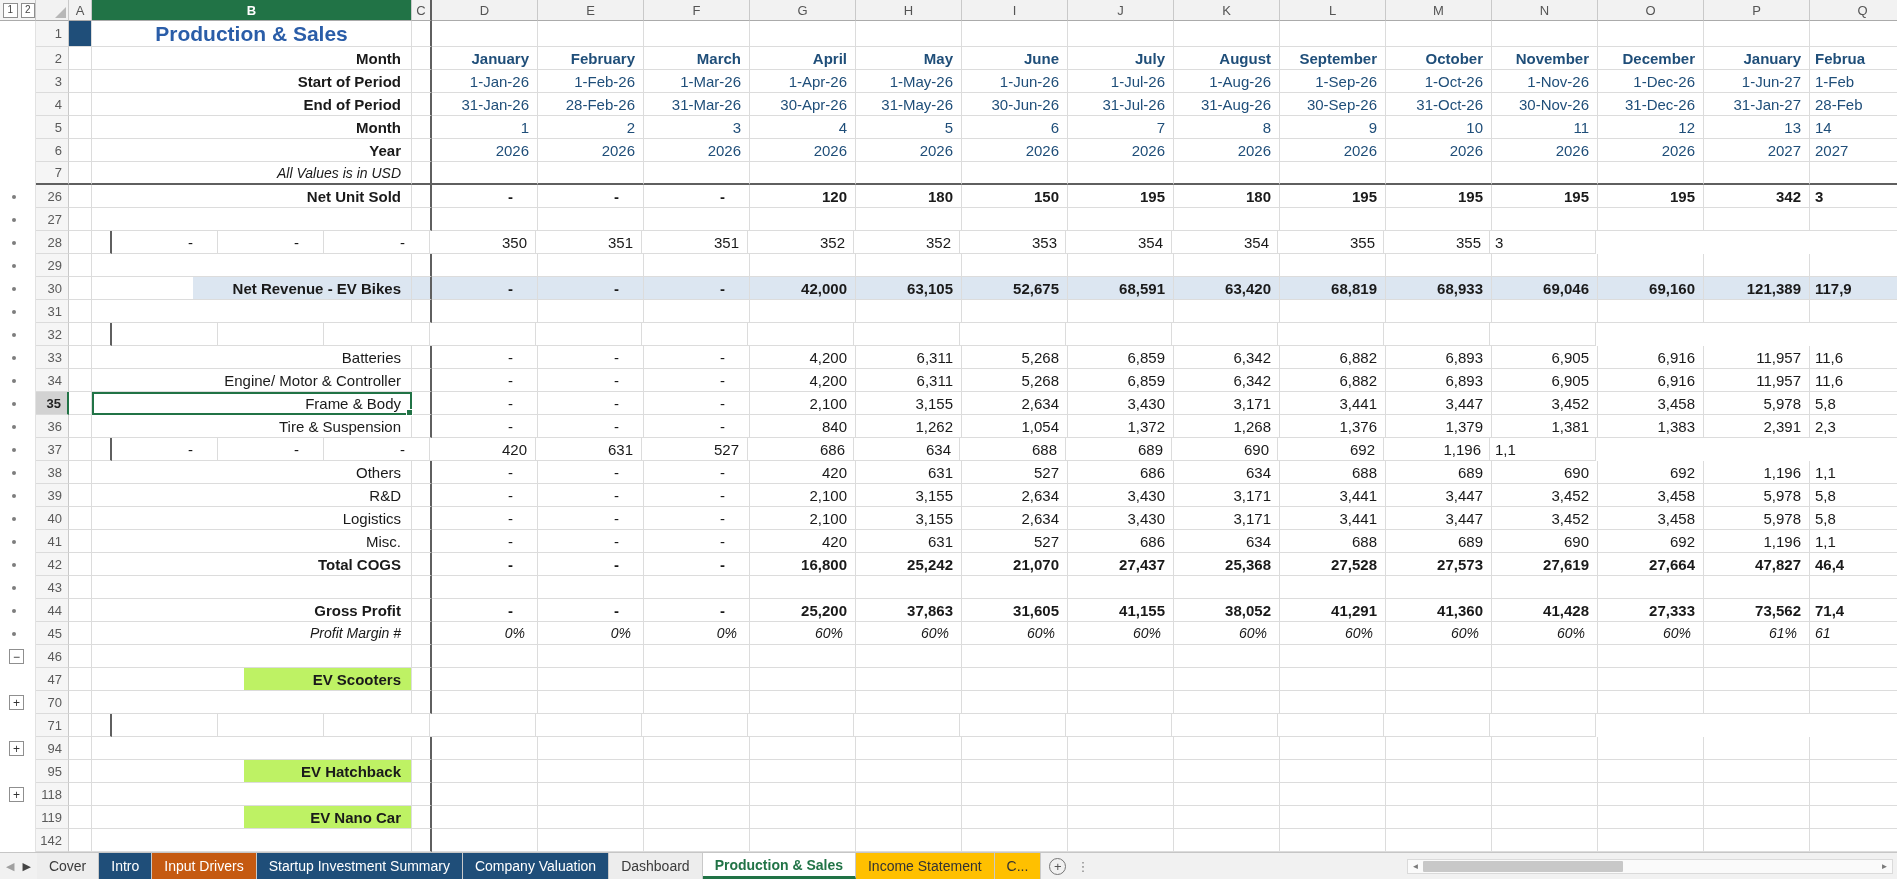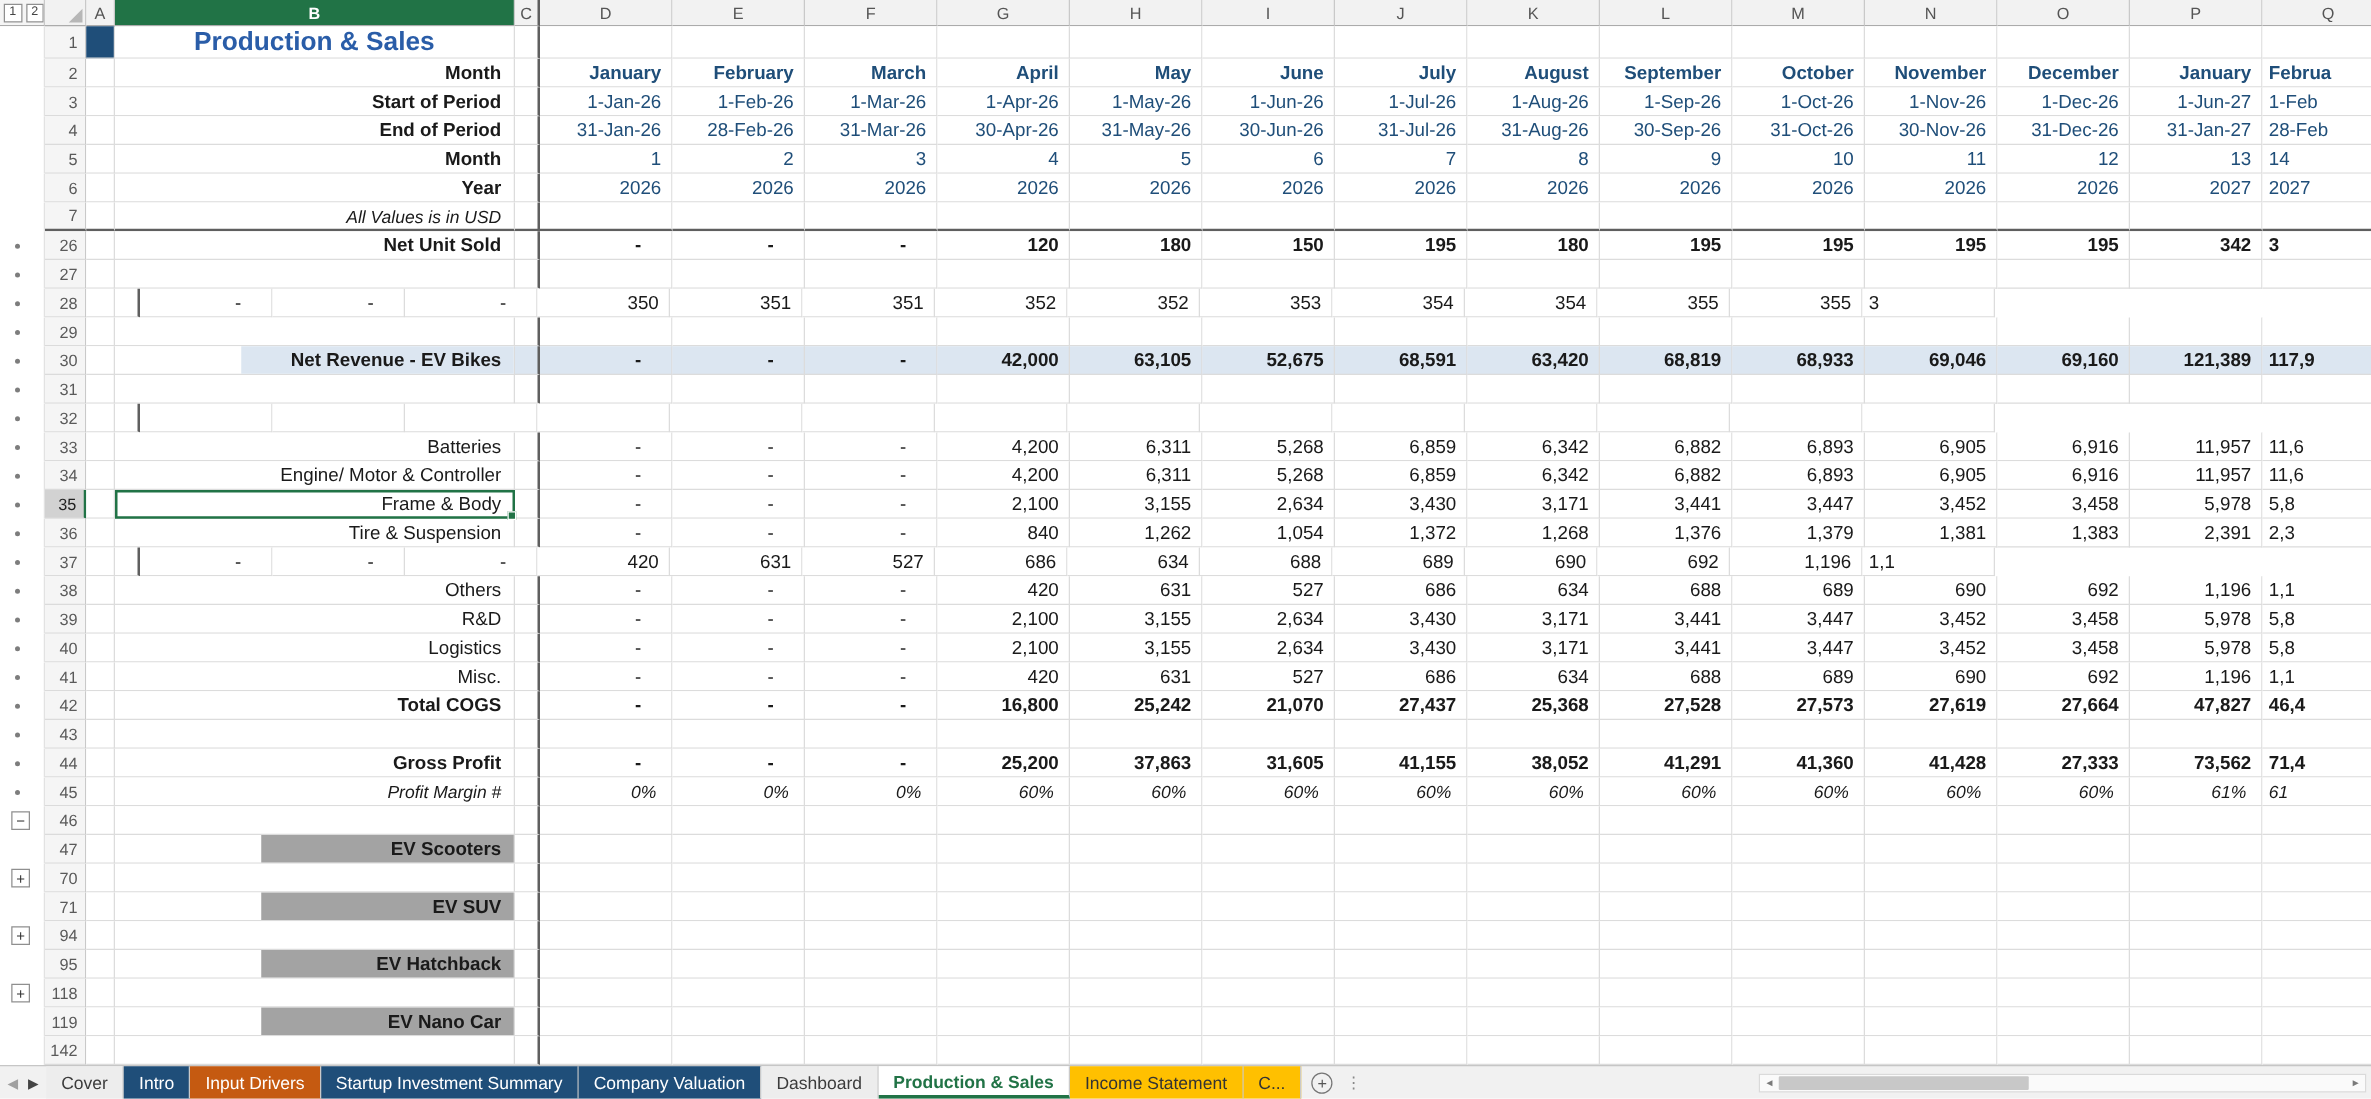--- a/index.html
+++ b/index.html
@@ -52,27 +52,27 @@
   .t-note .cb .inner{font-style:italic;font-size:14px}
   .t-pct .cb .inner{font-style:italic;font-size:14px}
   .t-months .cd{color:#1F4E79;font-weight:bold}
   .t-hdr .cd{color:#1F4E79}
   .t-bold .cd,.t-highlight .cd{font-weight:bold}
   .t-pct .cd{font-style:italic;font-size:14px;padding-right:12px}
   .dash{padding-right:24px}
 
   .hlbg{background:#DCE6F1}
   .hlbar{background:#DCE6F1;width:218px}
-  .secbar{background:#a3a3a3;width:202px;height:20px;align-self:center}
+  .secbar{background:#bef264;width:167px;height:20px;align-self:center}
 
   .selcell{outline:2px solid #217346;outline-offset:-2px;position:relative;z-index:3}
   .selcell::after{content:"";position:absolute;right:-2px;bottom:-2px;width:5px;height:5px;
     background:#217346;border:1px solid #fff;z-index:4}
   .selrow{background:#D2D2D2 !important;border-right:2px solid #217346 !important;
-    font-weight:normal;color:#222 !important}
+    font-weight:bold;color:#222 !important}
 
   .odot{width:4px;height:4px;border-radius:50%;background:#7d7d7d;margin-left:3px}
   .obox{width:15px;height:15px;border:1px solid #8f8f8f;background:#fff;font-size:12px;
     color:#333;display:flex;align-items:center;justify-content:center;line-height:1}
 
   
   .tabbar{height:27px;flex:none;background:#F1F1F1;border-top:1px solid #C6C6C6;
     display:flex;align-items:stretch;font-size:14px}
   .navbtns{display:flex;align-items:center;padding:0 6px;gap:8px}
   .navbtn{color:#444;font-size:11px;cursor:default}
@@ -844,23 +844,20 @@
           <div class="cell cd"></div>
           <div class="cell cd"></div>
           <div class="cell cd"></div>
           <div class="cell cd"></div>
           <div class="cell cd cq"></div>
         </div>
         <div class="row t-section">
           <div class="cell gut"></div>
           <div class="cell rn">71</div>
           <div class="cell ca"></div>
-          <div class="cell cb">
-            <div class="inner secbar">EV SUV</div>
-          </div>
           <div class="cell cc freezev"></div>
           <div class="cell cd"></div>
           <div class="cell cd"></div>
           <div class="cell cd"></div>
           <div class="cell cd"></div>
           <div class="cell cd"></div>
           <div class="cell cd"></div>
           <div class="cell cd"></div>
           <div class="cell cd"></div>
           <div class="cell cd"></div>

